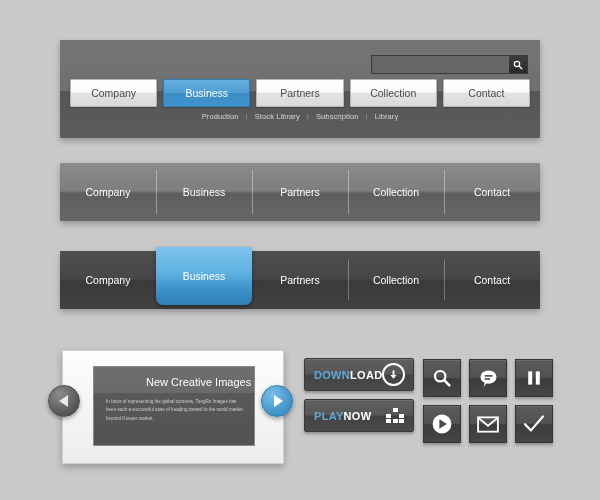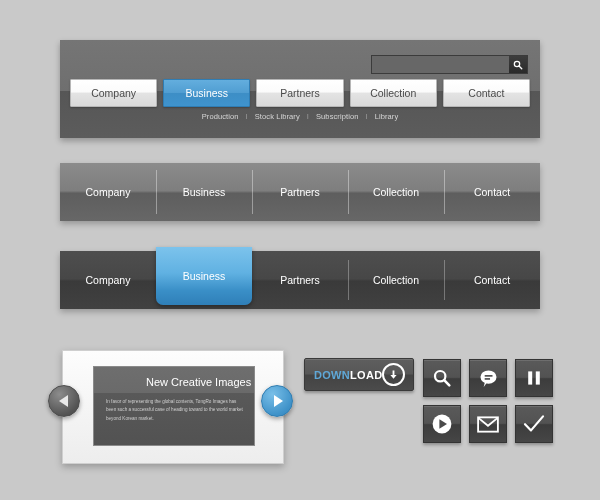--- a/index.html
+++ b/index.html
@@ -281,20 +281,36 @@
     </span>
     <span class="circ-icon">
       <svg width="11" height="11" viewBox="0 0 12 12">
         <line x1="6" y1="1.6" x2="6" y2="8.6" stroke="#fff" stroke-width="2"></line>
         <polygon points="2.6,6.6 9.4,6.6 6,10.6" fill="#fff"></polygon>
       </svg>
     </span>
   </div>
 
 
+  <div class="action-btn">
+    <span class="action-label">
+      <span class="accent">PLAY</span><span>NOW</span>
+    </span>
+    <span class="eq">
+      <i class="off"></i>
+        <i></i>
+        <i class="off"></i>
+      <i></i>
+        <i class="off"></i>
+        <i></i>
+      <i></i>
+        <i></i>
+        <i></i>
+    </span>
+  </div>
 </div>
 
 <div id="icon-grid">
 
   <div class="icon-tile">
     <svg width="20" height="20" viewBox="0 0 20 20">
       <circle cx="8.2" cy="8.2" r="5.2" fill="none" stroke="#fff" stroke-width="2.2"></circle>
       <line x1="12.2" y1="12.2" x2="17.3" y2="17.3" stroke="#fff" stroke-width="2.6" stroke-linecap="round"></line>
     </svg>
   </div>

